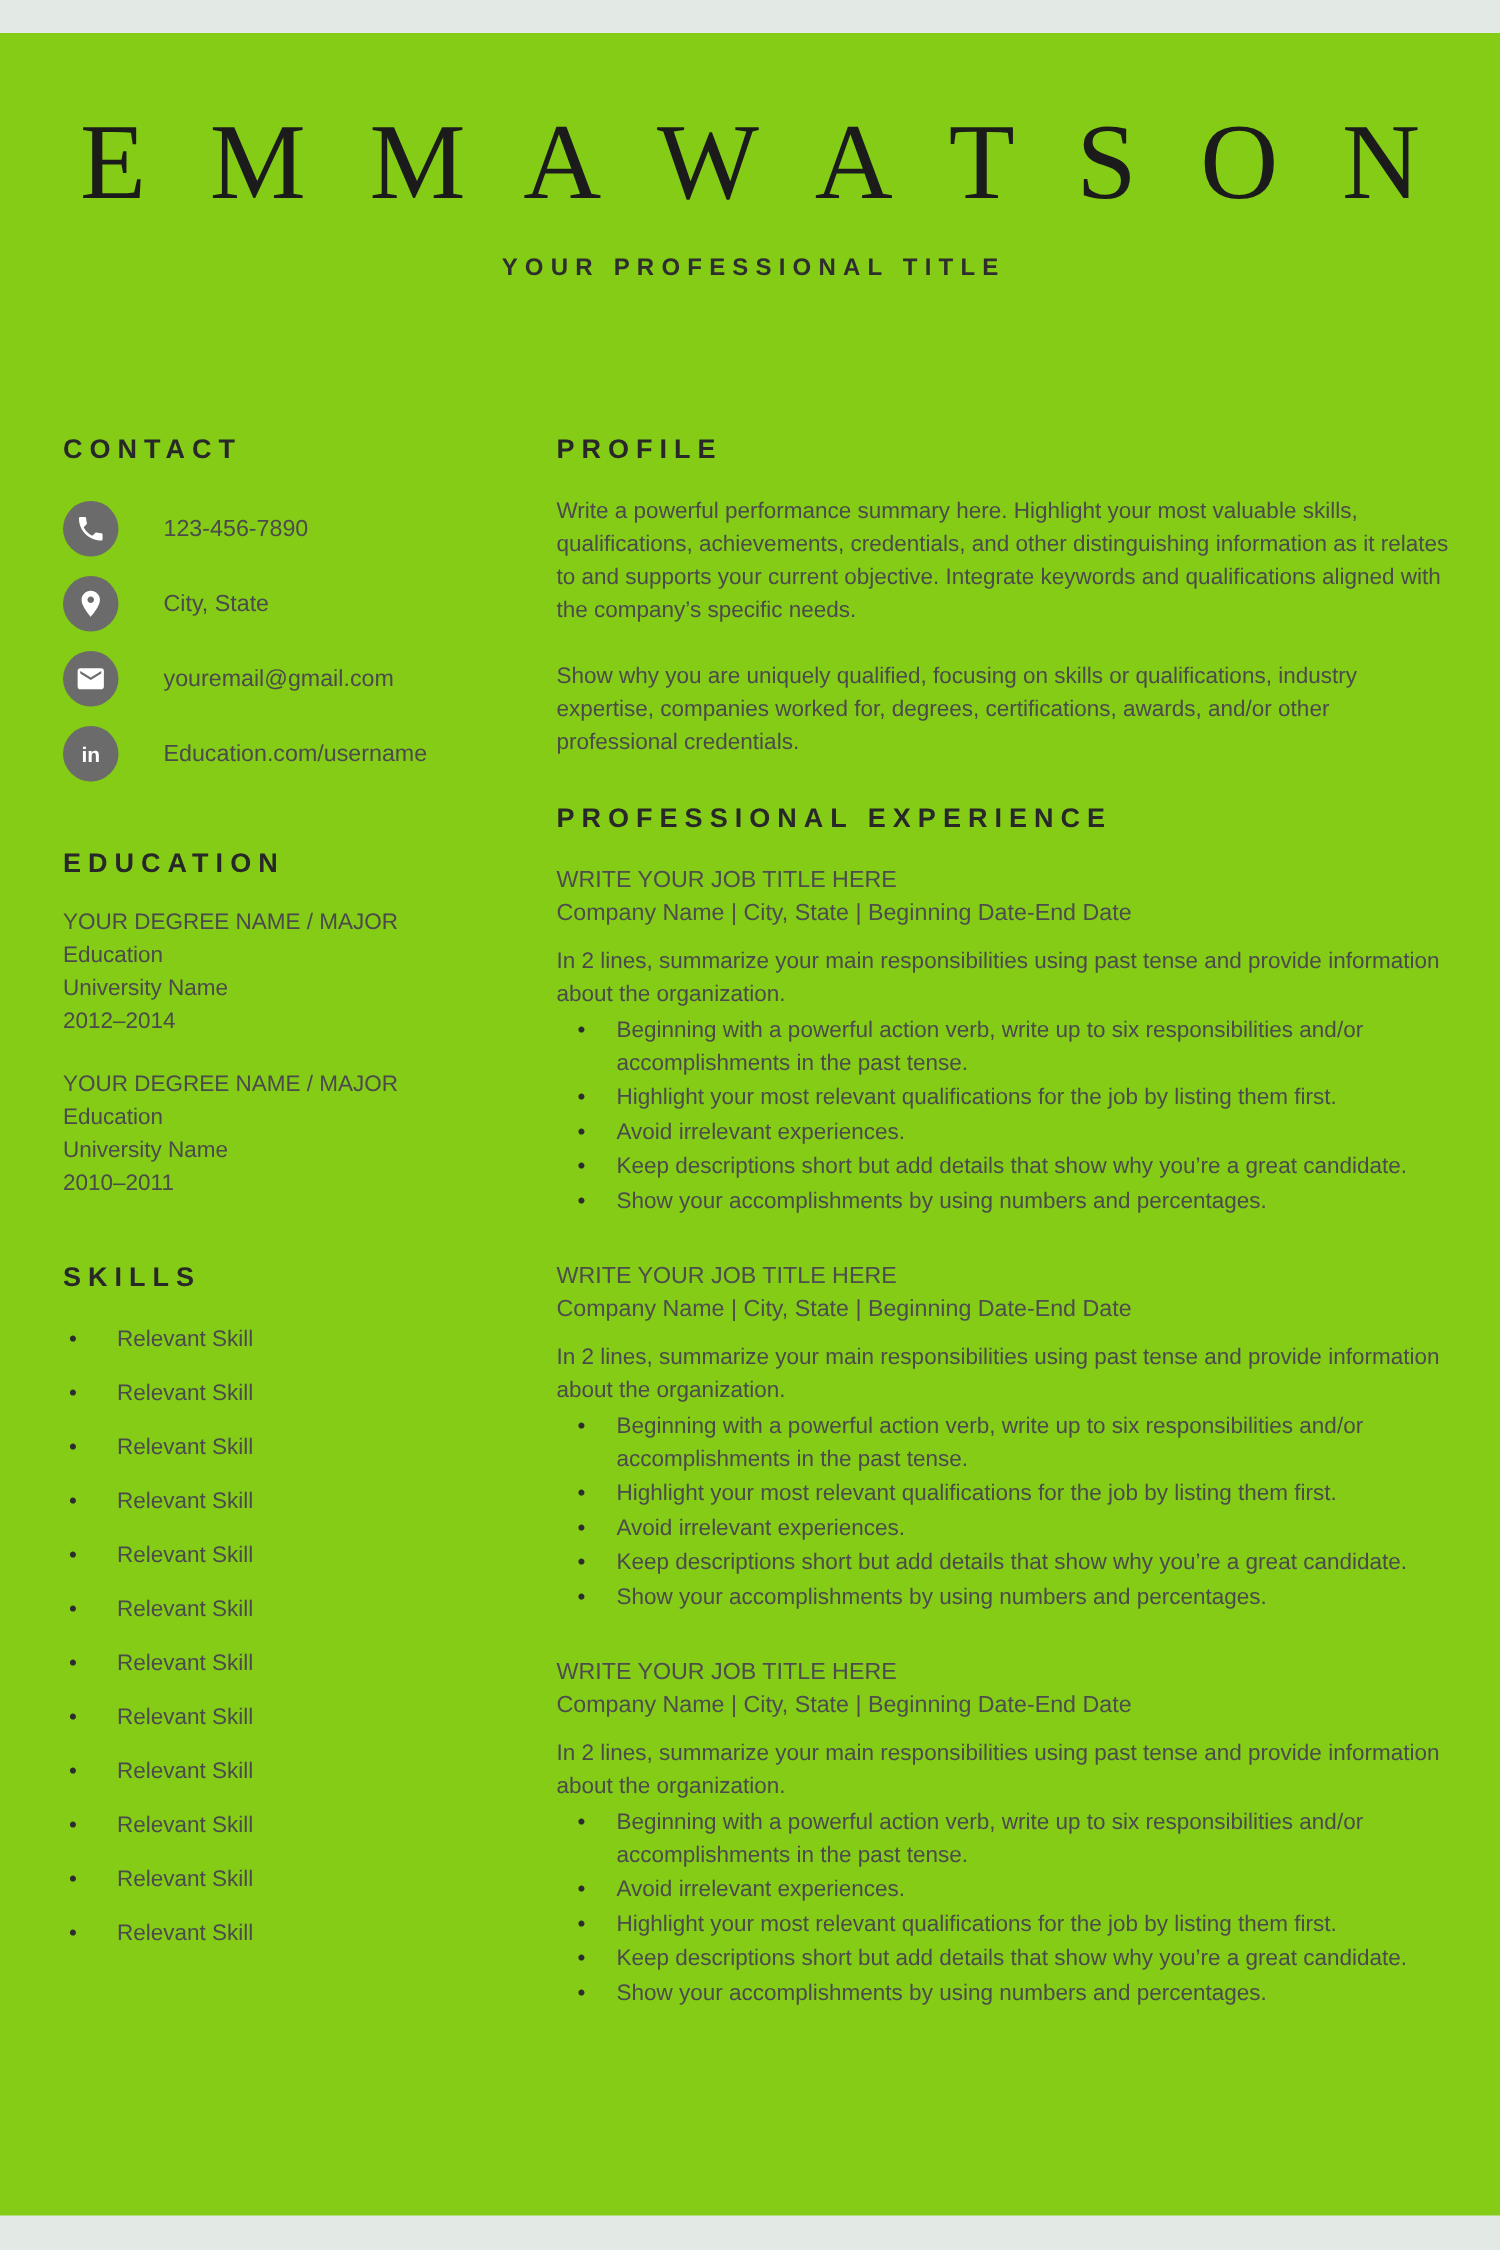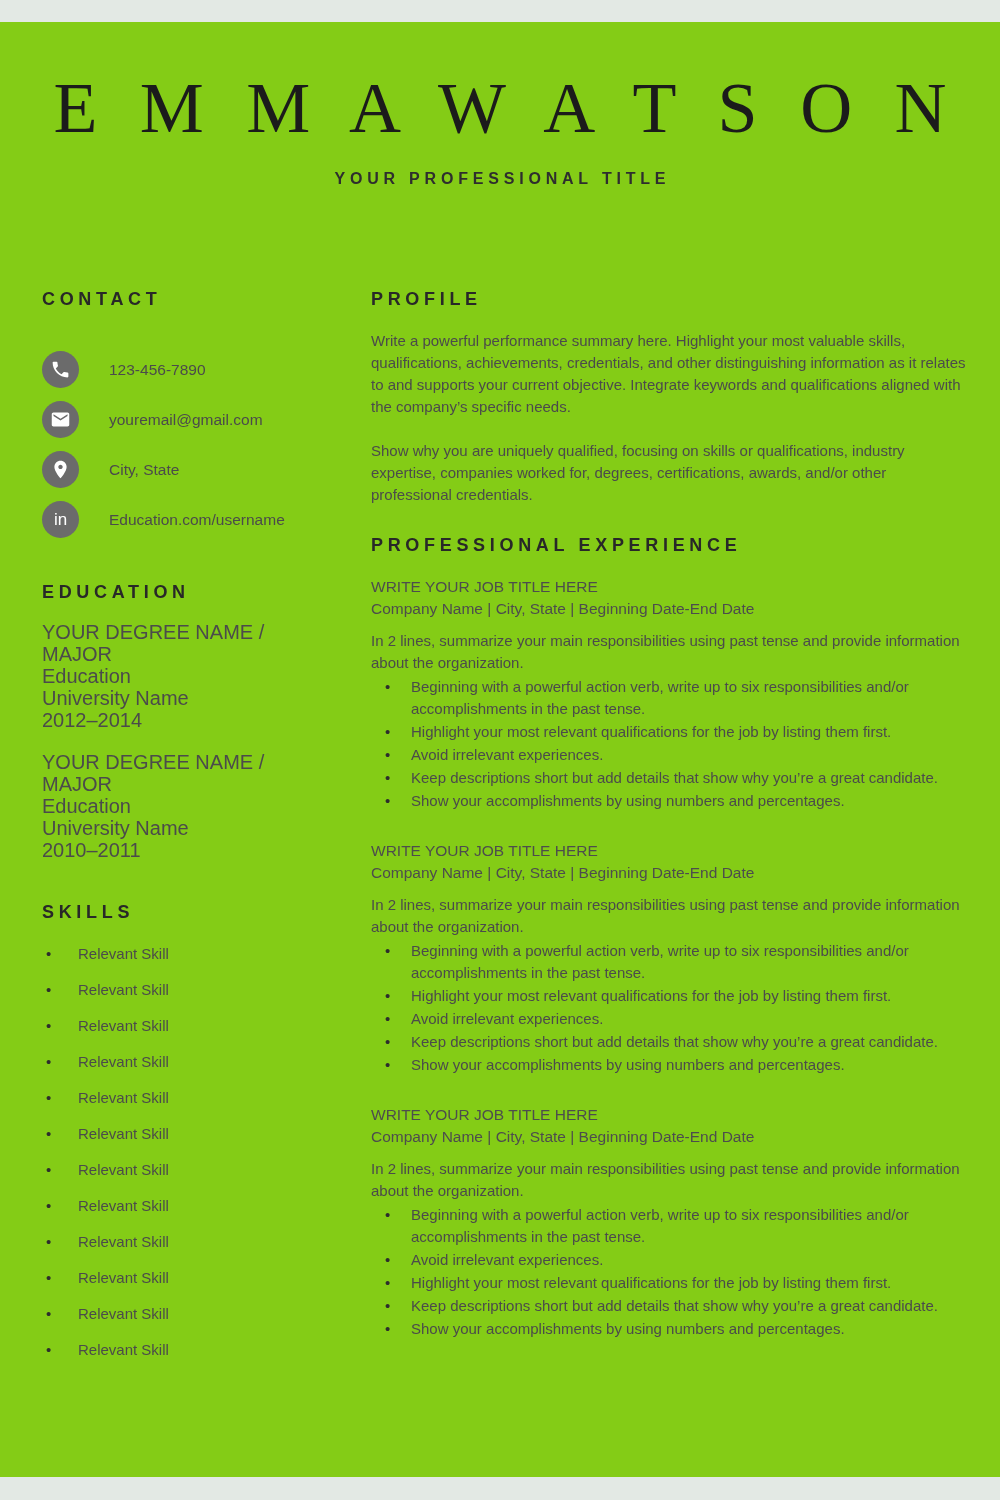--- a/index.html
+++ b/index.html
@@ -19,32 +19,32 @@
           letter-spacing:0.30em; margin-right:-0.30em; }
 
   
   .left-col  { position:absolute; left:42px;  top:288px; width:292px; }
   .right-col { position:absolute; left:371px; top:288px; width:596px; }
 
   h2.sec { font-size:18px; font-weight:bold; color:#282828; letter-spacing:0.26em;
            line-height:22px; }
 
   
-  .contact h2 { margin-bottom:41px; }
+  .contact h2 { margin-bottom:24px; }
   .c-row { display:flex; align-items:center; margin-bottom:13px;text-align:right; }
   .c-icon { flex:0 0 37px; width:37px; height:37px; border-radius:50%; background:#6b6b6b;
             display:flex; align-items:center; justify-content:center; }
   .c-icon svg { width:21px; height:21px; fill:#ffffff; }
-  .c-icon .in-txt { color:#ffffff; font-size:17px; font-weight:normal; line-height:1; }
+  .c-icon .in-txt { color:#ffffff; font-size:14px; font-weight:bold; line-height:1; }
   .c-text { margin-left:30px; font-size:15.5px; color:#4b4b4b; }
 
   
   .education { margin-top:43px; }
   .education h2 { margin-bottom:18px; }
-  .edu { font-size:20px; color:#4b4b4b; line-height:22px; margin-bottom:20px; }
+  .edu { font-size:15px; color:#4b4b4b; line-height:22px; margin-bottom:20px; }
 
   
   .skills { margin-top:40px; }
   .skills h2 { margin-bottom:20px; }
   .skills ul { list-style:none; }
   .skills li { position:relative; padding-left:36px; font-size:15px; color:#4b4b4b;
                line-height:22px; margin-bottom:14px; }
   .blt { position:absolute; left:4px; top:0; color:#2d2d2d; }
 
   
@@ -82,33 +82,33 @@
           <svg viewBox="0 0 24 24">
               <path d="M6.62 10.79c1.44 2.83 3.76 5.14 6.59 6.59l2.2-2.2c.27-.27.67-.36 1.02-.24 1.12.37 2.33.57 3.57.57.55 0 1 .45 1 1V20c0 .55-.45 1-1 1-9.39 0-17-7.61-17-17 0-.55.45-1 1-1h3.5c.55 0 1 .45 1 1 0 1.25.2 2.45.57 3.57.11.35.03.74-.25 1.02l-2.2 2.2z"></path>
             </svg>
         </span>
         <span class="c-text">123-456-7890</span>
       </div>
 
       <div class="c-row">
         <span class="c-icon">
           <svg viewBox="0 0 24 24">
+              <path fill-rule="evenodd" d="M12 2C8.13 2 5 5.13 5 9c0 5.25 7 13 7 13s7-7.75 7-13c0-3.87-3.13-7-7-7zm0 9.5c-1.38 0-2.5-1.12-2.5-2.5s1.12-2.5 2.5-2.5 2.5 1.12 2.5 2.5-1.12 2.5-2.5 2.5z"></path>
+            </svg>
+        </span>
+        <span class="c-text">City, State</span>
+      </div>
+
+      <div class="c-row">
+        <span class="c-icon">
+          <svg viewBox="0 0 24 24">
               <path d="M20 4H4c-1.1 0-1.99.9-1.99 2L2 18c0 1.1.9 2 2 2h16c1.1 0 2-.9 2-2V6c0-1.1-.9-2-2-2zm0 4-8 5-8-5V6l8 5 8-5v2z"></path>
             </svg>
         </span>
         <span class="c-text">youremail@gmail.com</span>
-      </div>
-
-      <div class="c-row">
-        <span class="c-icon">
-          <svg viewBox="0 0 24 24">
-              <path fill-rule="evenodd" d="M12 2C8.13 2 5 5.13 5 9c0 5.25 7 13 7 13s7-7.75 7-13c0-3.87-3.13-7-7-7zm0 9.5c-1.38 0-2.5-1.12-2.5-2.5s1.12-2.5 2.5-2.5 2.5 1.12 2.5 2.5-1.12 2.5-2.5 2.5z"></path>
-            </svg>
-        </span>
-        <span class="c-text">City, State</span>
       </div>
 
       <div class="c-row">
         <span class="c-icon">
             <span class="in-txt">in</span>
           </span>
         <span class="c-text">Education.com/username</span>
       </div>
     </section>
 

